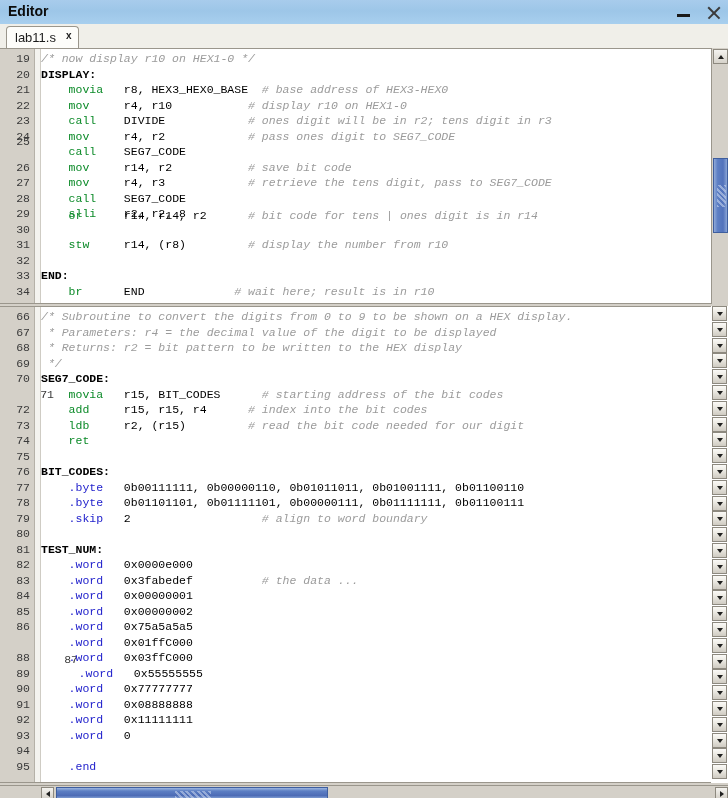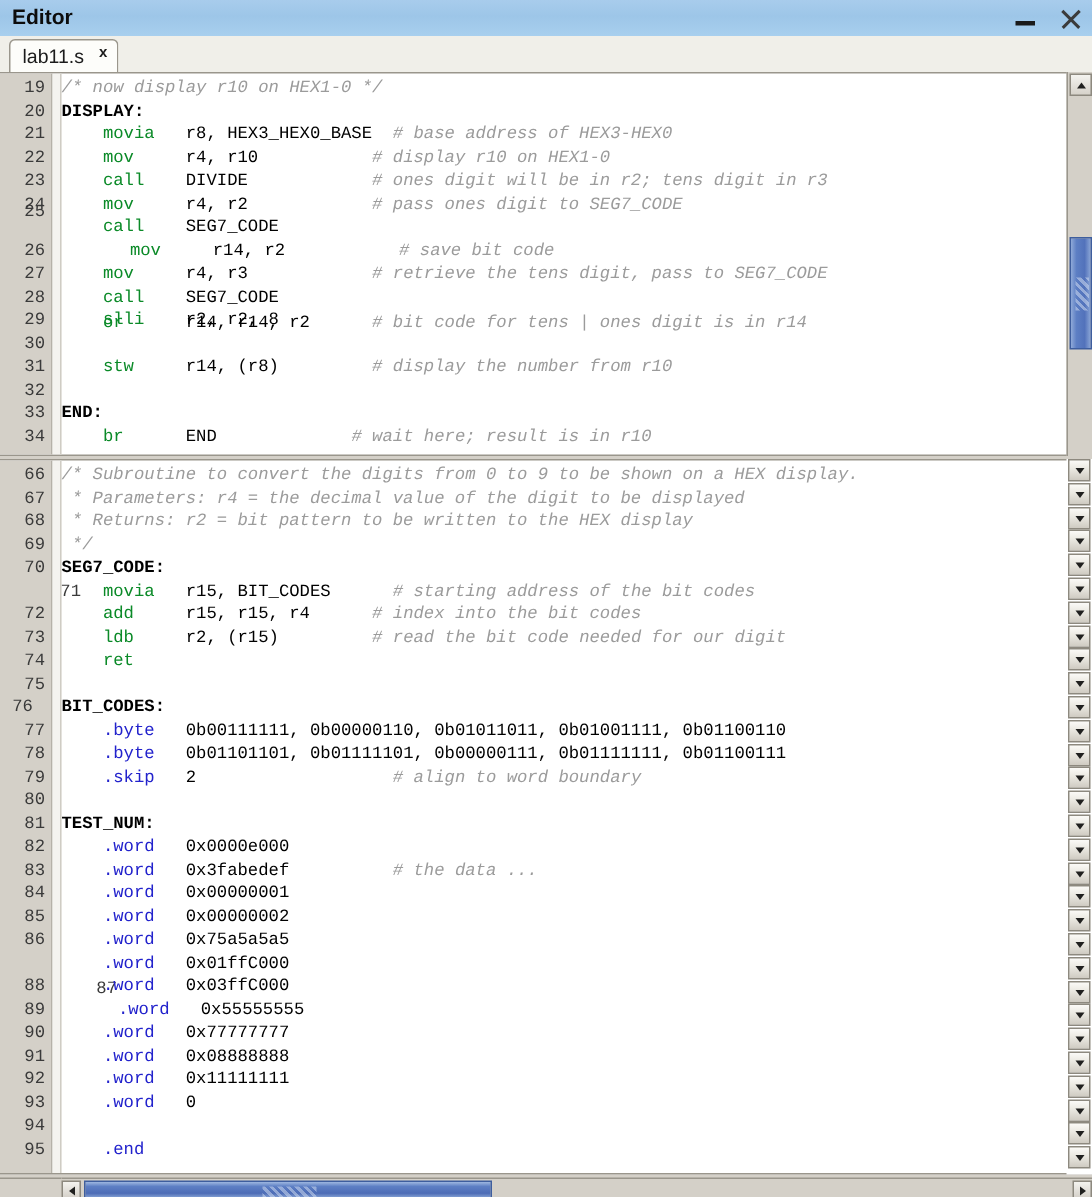--- a/index.html
+++ b/index.html
@@ -196,21 +196,21 @@
       </div>
     <div class="gutter-edge"></div>
     <div class="codearea" id="code-top">
         <div class="code" style="top: 2px;"><span class="k-com">/* now display r10 on HEX1-0 */</span></div>
         <div class="code" style="top: 17.5px;"><span class="k-label">DISPLAY:</span></div>
         <div class="code" style="top: 33px;"><span class="k-txt">    </span><span class="k-mnem">movia</span><span class="k-txt">   r8, HEX3_HEX0_BASE  </span><span class="k-com"># base address of HEX3-HEX0</span></div>
         <div class="code" style="top: 48.5px;"><span class="k-txt">    </span><span class="k-mnem">mov</span><span class="k-txt">     r4, r10           </span><span class="k-com"># display r10 on HEX1-0</span></div>
         <div class="code" style="top: 64px;"><span class="k-txt">    </span><span class="k-mnem">call</span><span class="k-txt">    DIVIDE            </span><span class="k-com"># ones digit will be in r2; tens digit in r3</span></div>
         <div class="code" style="top: 79.5px;"><span class="k-txt">    </span><span class="k-mnem">mov</span><span class="k-txt">     r4, r2            </span><span class="k-com"># pass ones digit to SEG7_CODE</span></div>
         <div class="code" style="top: 95px;"><span class="k-txt">    </span><span class="k-mnem">call</span><span class="k-txt">    SEG7_CODE</span></div>
-        <div class="code" style="top: 110.5px; padding-left: 18px;"><span class="k-txt">    </span><span class="k-mnem">mov</span><span class="k-txt">     r14, r2           </span><span class="k-com"># save bit code</span></div>
+        <div class="code" style="top: 110.5px;"><span class="k-txt">    </span><span class="k-mnem">mov</span><span class="k-txt">     r14, r2           </span><span class="k-com"># save bit code</span></div>
         <div class="code" style="top: 126px;"><span class="k-txt">    </span><span class="k-mnem">mov</span><span class="k-txt">     r4, r3            </span><span class="k-com"># retrieve the tens digit, pass to SEG7_CODE</span></div>
         <div class="code" style="top: 141.5px;"><span class="k-txt">    </span><span class="k-mnem">call</span><span class="k-txt">    SEG7_CODE</span></div>
         <div class="code" style="top: 157px;"><span class="k-txt">    </span><span class="k-mnem">slli</span><span class="k-txt">    r2, r2, 8</span></div>
         <div class="code" style="top: 159px;"><span class="k-txt">    </span><span class="k-mnem">or</span><span class="k-txt">      r14, r14, r2      </span><span class="k-com"># bit code for tens | ones digit is in r14</span></div>
         <div class="code" style="top: 188px;"><span class="k-txt">    </span><span class="k-mnem">stw</span><span class="k-txt">     r14, (r8)         </span><span class="k-com"># display the number from r10</span></div>
         <div class="code" style="top: 203.5px;"></div>
         <div class="code" style="top: 219px;"><span class="k-label">END:</span></div>
         <div class="code" style="top: 234.5px;"><span class="k-txt">    </span><span class="k-mnem">br</span><span class="k-txt">      END             </span><span class="k-com"># wait here; result is in r10</span></div>
       </div>
   </div>
@@ -220,21 +220,21 @@
         <div class="lnum" style="top: 2px;">66</div>
         <div class="lnum" style="top: 17.5px;">67</div>
         <div class="lnum" style="top: 33px;">68</div>
         <div class="lnum" style="top: 48.5px;">69</div>
         <div class="lnum" style="top: 64px;">70</div>
         <div class="lnum" style="top: 79.5px; margin-left: 24px;">71</div>
         <div class="lnum" style="top: 95px;">72</div>
         <div class="lnum" style="top: 110.5px;">73</div>
         <div class="lnum" style="top: 126px;">74</div>
         <div class="lnum" style="top: 141.5px;">75</div>
-        <div class="lnum" style="top: 157px; text-align: center;">76</div>
+        <div class="lnum" style="top: 157px;">76</div>
         <div class="lnum" style="top: 172.5px;">77</div>
         <div class="lnum" style="top: 188px;">78</div>
         <div class="lnum" style="top: 203.5px;">79</div>
         <div class="lnum" style="top: 219px;">80</div>
         <div class="lnum" style="top: 234.5px;">81</div>
         <div class="lnum" style="top: 250px;">82</div>
         <div class="lnum" style="top: 265.5px;">83</div>
         <div class="lnum" style="top: 281px;">84</div>
         <div class="lnum" style="top: 296.5px;">85</div>
         <div class="lnum" style="top: 312px;">86</div>

